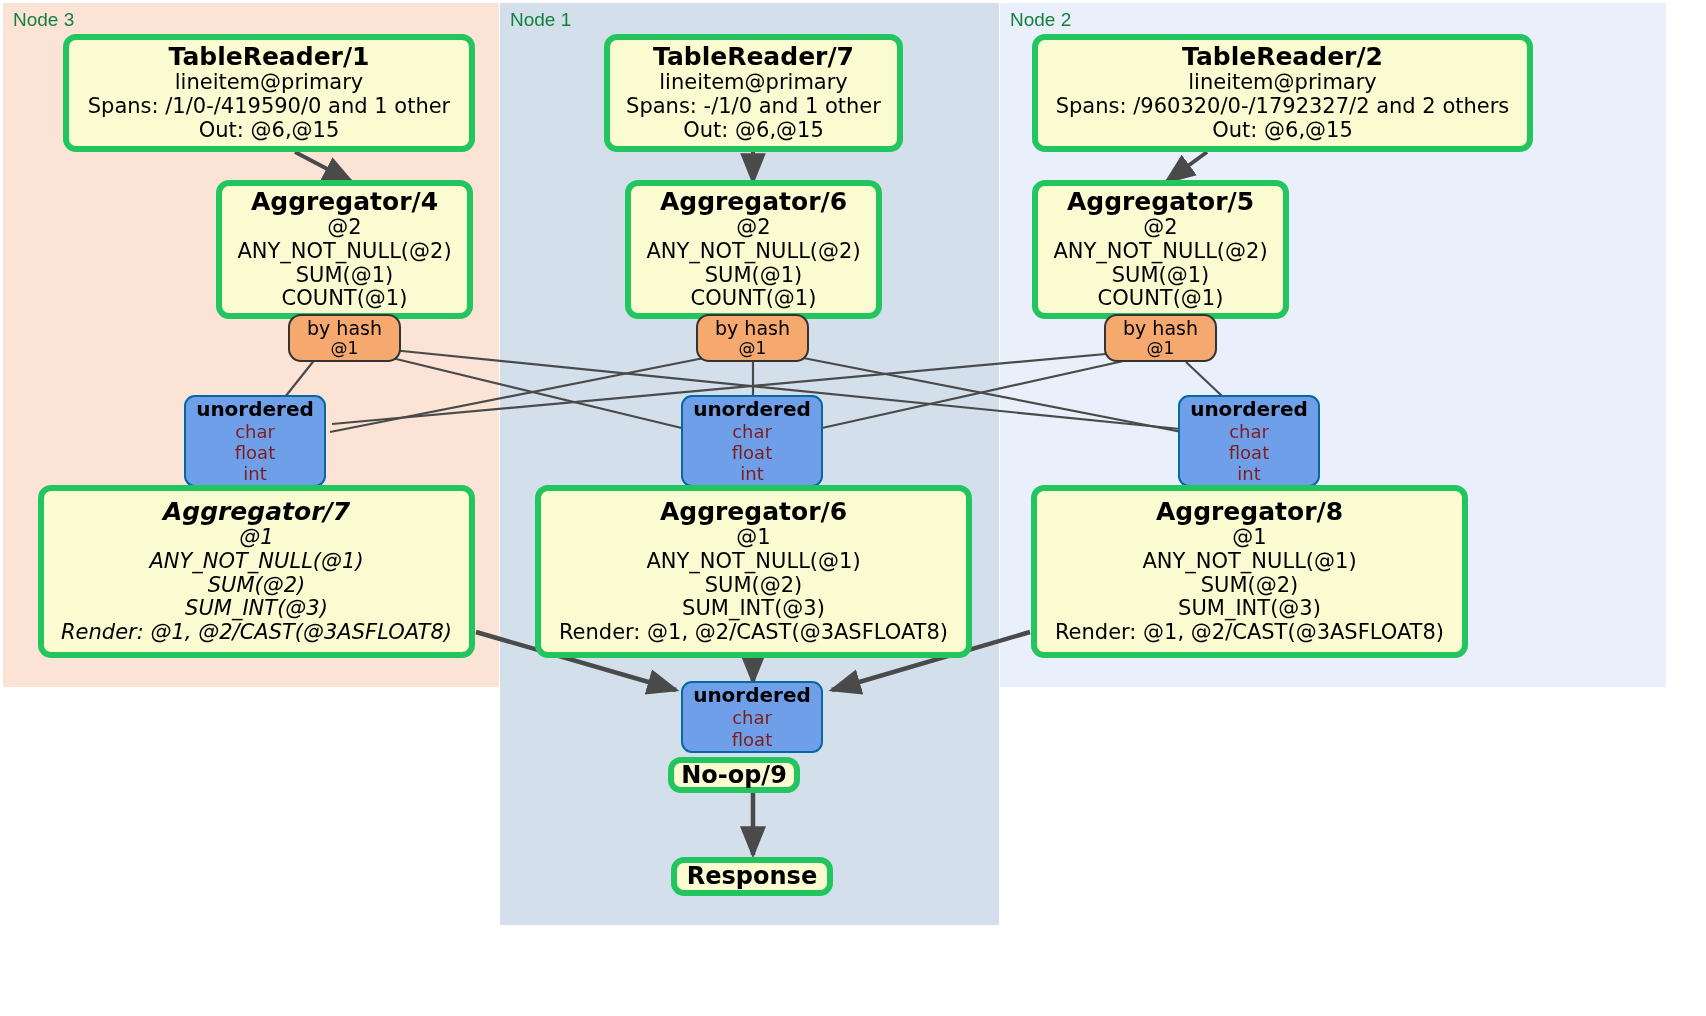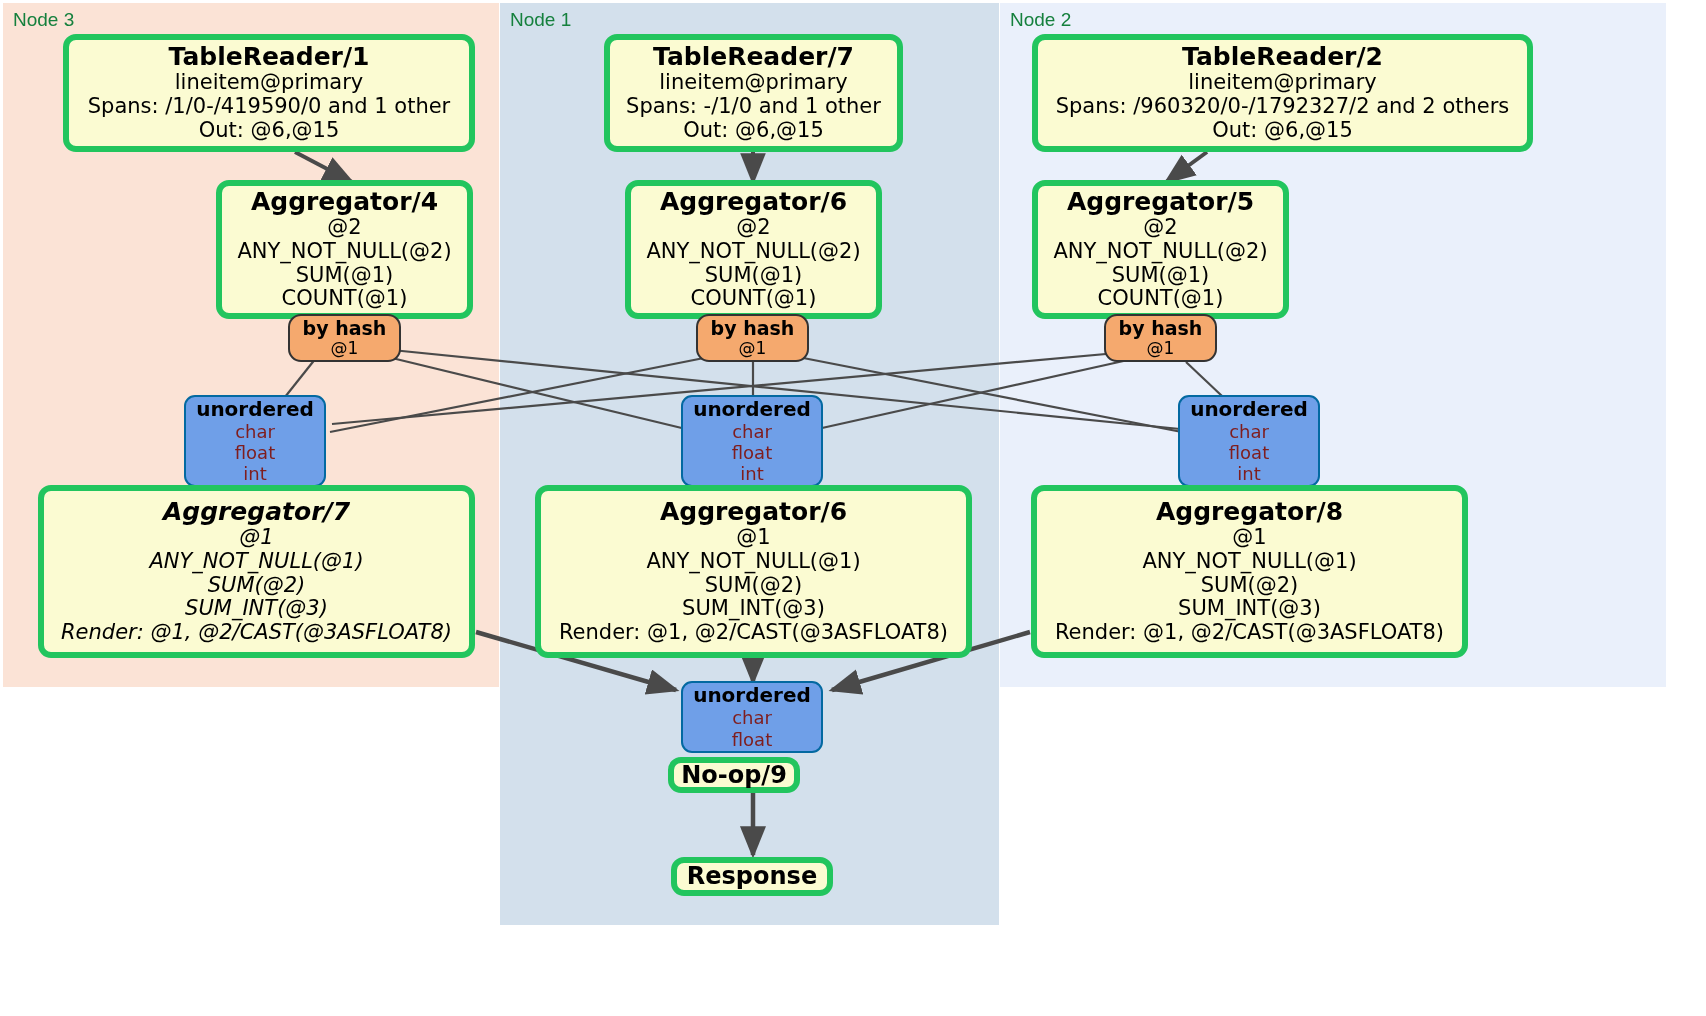--- a/index.html
+++ b/index.html
@@ -17,21 +17,21 @@
 
   .box{position:absolute;box-sizing:border-box;border:6px solid #22c55e;
        border-radius:13px;display:flex;flex-direction:column;
        align-items:center;justify-content:center;text-align:center;}
 
   .proc{background:#fbfbd2;}
   .proc .title{font-weight:bold;font-size:25px;color:#000;line-height:1.12;}
   .proc .ln{font-size:21px;color:#000;line-height:1.14;}
 
   .router{background:#f5a96e;border:2px solid #333;border-radius:13px;}
-  .router .title{font-weight:bold;font-size:19px;color:#000;line-height:1.1;text-align:right;}
+  .router .title{font-weight:normal;font-size:19px;color:#000;line-height:1.1;text-align:right;}
   .router .ln{font-size:17px;color:#000;line-height:1.1;}
 
   .recv{background:#6f9fe8;border:2px solid #0369a1;border-radius:11px;}
   .recv .title{font-weight:bold;font-size:20px;color:#000;line-height:1.15;}
   .recv .ln{font-size:18px;color:#7f1d1d;line-height:1.18;}
 
   .small-proc .title{font-size:24px;font-weight:bold;}
 </style>
 </head>
 <body>

